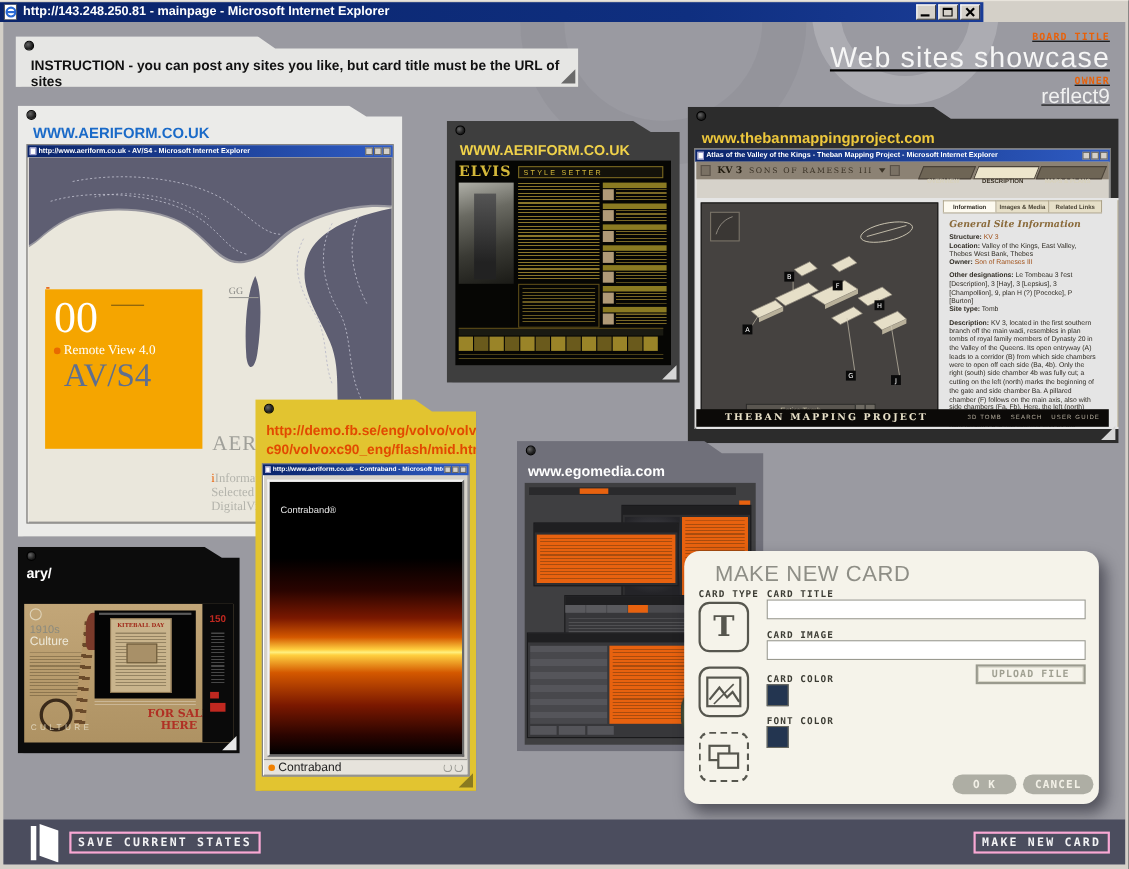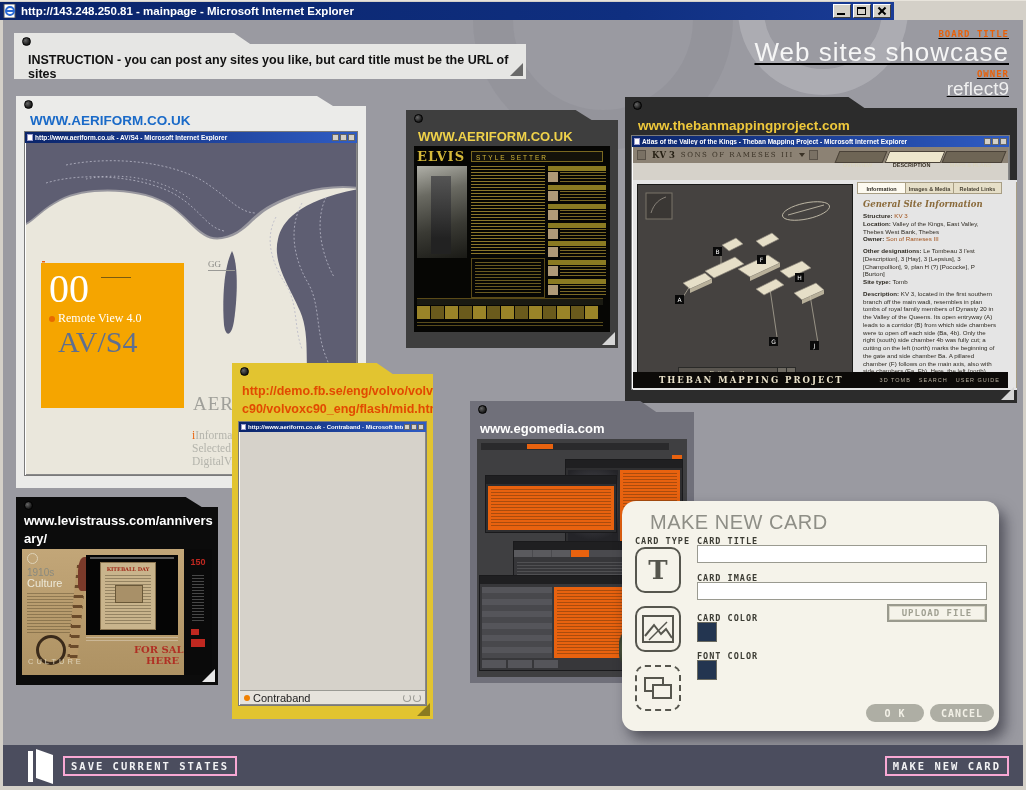--- a/index.html
+++ b/index.html
@@ -381,34 +381,36 @@
         <div>c90/volvoxc90_eng/flash/mid.html</div>
       </div>
       <div class="mini-ie" style="left:6px;top:58px;width:189px;height:285px;">
         <div class="mini-tb" style="height:10px;">
           <span style="width:5px;height:6px;background:#fff;border:1px solid #99c;flex:none;margin-right:2px;"></span>
           <span class="mt" style="font-size:6px;">http://www.aeriform.co.uk - Contraband - Microsoft Internet Explorer</span>
           <span class="mb" style="width:6px;height:6px;"></span>
             <span class="mb" style="width:6px;height:6px;"></span>
             <span class="mb" style="width:6px;height:6px;"></span>
         </div>
+        <div style="position:absolute;left:4px;top:14px;right:4px;bottom:17px;border:2px solid;border-color:#f2f2f2 #6a6a6a #6a6a6a #f2f2f2;background:linear-gradient(180deg,#000 0%,#000 28%,#2a0400 40%,#7a1800 50%,#d45800 57%,#ffd040 61.5%,#fff080 62.5%,#ffd040 63.5%,#d45800 70%,#7a1800 82%,#2a0400 93%,#000 100%);">
+          <div style="position:absolute;left:10px;top:20px;font-size:8.5px;color:#e8e8e8;">Contraband®</div>
+        </div>
         <div style="position:absolute;left:1px;bottom:1px;right:1px;height:14px;background:#e6e3dc;border-top:1px solid #9a9a94;display:flex;align-items:center;padding:0 4px;">
           <span style="width:6px;height:6px;border-radius:50%;background:#f08000;margin-right:3px;"></span>
           <span style="font-size:11px;color:#222;flex:1;">Contraband</span>
           <span style="width:8px;height:8px;border:1.5px solid #9a9a94;border-radius:50%;border-top-color:transparent;margin-left:2px;"></span>
           <span style="width:8px;height:8px;border:1.5px solid #9a9a94;border-radius:50%;border-top-color:transparent;margin-left:2px;"></span>
         </div>
       </div>
       <span class="fold" style="border-bottom:13px solid #8a7a20;"></span>
     </div>
 
     <div class="card" style="left:13px;top:477px;width:202px;height:188px;background:#0c0c0c;--tw:84%;--th:10px;">
       <span class="pin"></span>
       <div style="position:absolute;left:8px;top:15px;font-size:13px;font-weight:bold;color:#fff;line-height:1.4;">
-        <div>www.levistrauss.com/annivers</div>
         <div>ary/</div>
       </div>
       <div style="position:absolute;left:6px;top:52px;width:190px;height:126px;background:linear-gradient(180deg,#c2a678,#ae9263);overflow:hidden;">
         <span style="position:absolute;left:5px;top:4px;width:11px;height:11px;border:1px solid #ded3b8;border-radius:50%;"></span>
         <div style="position:absolute;left:5px;top:18px;font-size:10px;color:#8a8a7e;">1910s</div>
         <div style="position:absolute;left:5px;top:28px;font-size:11px;color:#ece8d8;">Culture</div>
         <div class="lines-dark" style="position:absolute;left:5px;top:44px;width:50px;height:40px;opacity:.45;"></div>
         <div style="position:absolute;left:14px;top:86px;width:30px;height:30px;border:3px solid #3a2a1a;border-radius:50%;"></div>
         <div style="position:absolute;left:50px;top:16px;width:10px;height:96px;background:repeating-linear-gradient(180deg,#6a4a2a 0 3px,#b89868 3px 10px);transform:rotate(6deg);"></div>
         <div style="position:absolute;left:56px;top:8px;width:16px;height:34px;background:#7a3a2a;border-radius:40% 40% 20% 20%;"></div>

